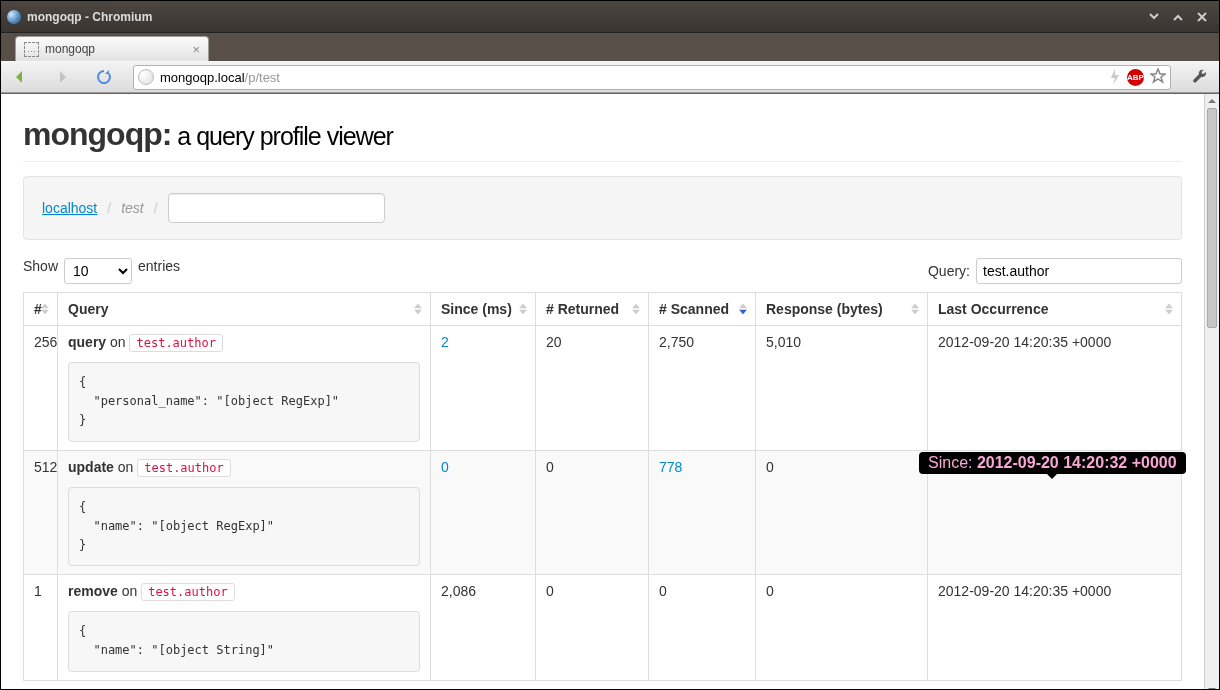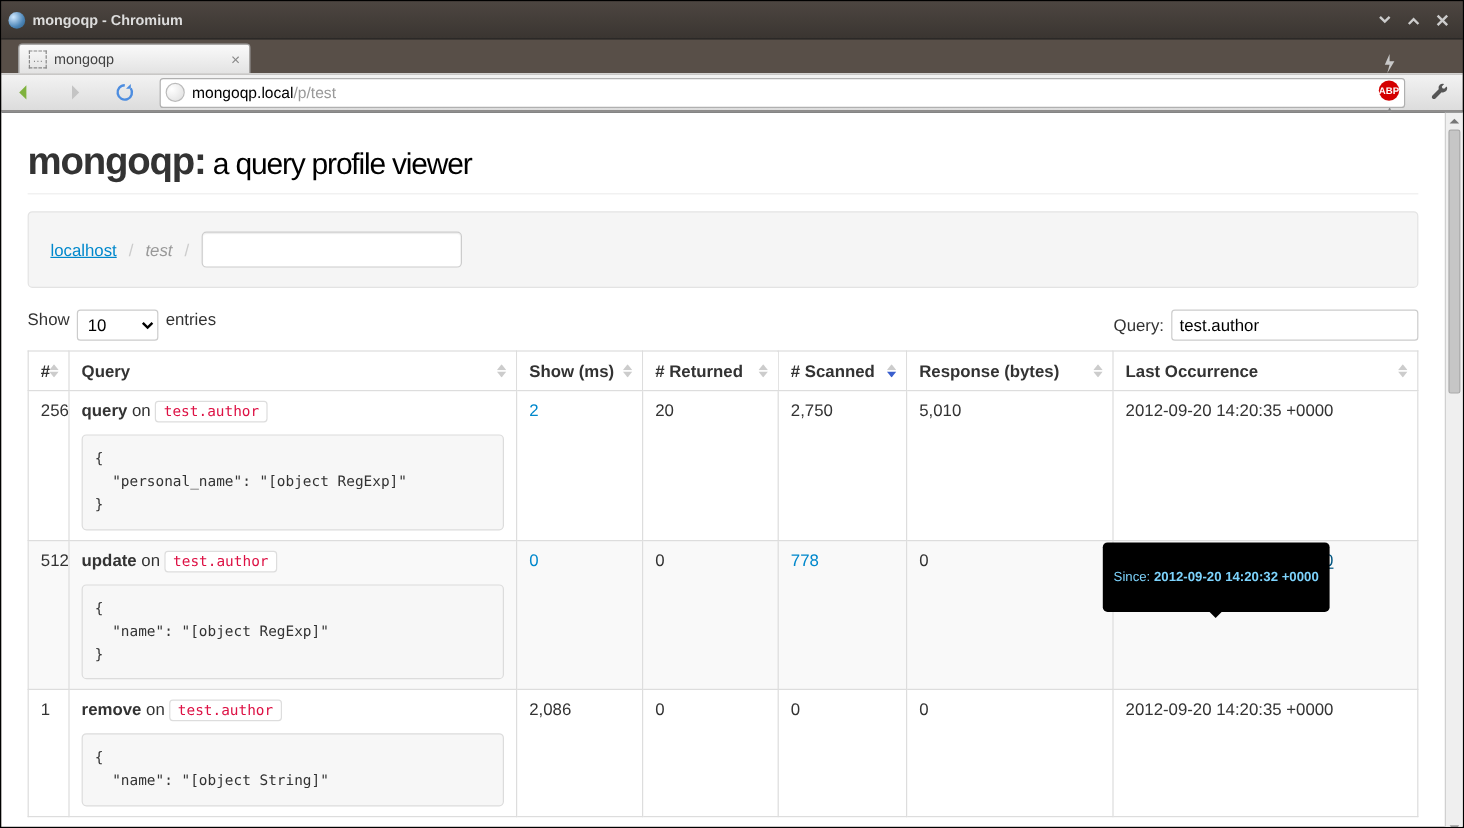--- a/index.html
+++ b/index.html
@@ -28,21 +28,21 @@
   .tab .close { margin-left: auto; color: #888; font-size: 13px; }
 
   
   .toolbar { height: 32px; background: linear-gradient(#f3f3f3,#dcdcdc); border-top: 1px solid #f7f7f7; border-bottom: 1px solid #9a9a9a; display: flex; align-items: center; padding: 0 6px; gap: 16px; }
   .tbtn { width: 26px; height: 24px; border: 1px solid transparent; border-radius: 3px; display: inline-flex; align-items: center; justify-content: center; }
   .urlbox { flex: 1; height: 25px; background: #fff; border: 1px solid #b0b0b0; border-radius: 3px; display: flex; align-items: center; padding: 0 4px; gap: 6px; }
   .urlbox .globe2 { width: 16px; height: 16px; border: 1px solid #bbb; border-radius: 50%; background: radial-gradient(circle at 30% 30%, #fff, #ddd); }
   .urlbox .urltext { flex: 1; font-size: 13px; color: #222; }
   .urlbox .host { color: #000; }
   .urlbox .path { color: #999; }
-  .urlbox .right-icons { display: flex; align-items: center; gap: 6px; flex-direction: column; }
+  .urlbox .right-icons { display: flex; align-items: center; gap: 6px; }
   .abp { width: 17px; height: 17px; background: #d40000; border-radius: 50%; color: #fff; font-size: 8px; font-weight: bold; display:flex; align-items:center; justify-content:center; }
   .star svg { width: 16px; height: 16px; fill: none; stroke: #888; stroke-width: 1.5; }
   .wrench { width: 26px; height: 24px; display:flex; align-items:center; justify-content:center; }
   .wrench svg { width:16px; height:16px; fill:#555; }
 
   
   .viewport { position: relative; height: 604px; background: #fff; border-top: 1px solid #666; }
   .scrollbar-v { position: absolute; right: 0; top: 0; width: 15px; height: 100%; background: #efefef; border-left: 1px solid #d0d0d0; }
   .scrollbar-v .thumb { position: absolute; left: 2px; right: 2px; top: 14px; height: 220px; background: #c6c6c6; border: 1px solid #a9a9a9; border-radius: 2px; }
   .scrollbar-v .arrow { position: absolute; left: 0; right:0; height: 14px; display:flex; align-items:center; justify-content:center; }
@@ -87,21 +87,21 @@
   .resp-col { width: 172px; }
   .last-col { }
 
   .op { font-weight: bold; }
   .label-info { display: inline-block; background: #fff; border: 1px solid #ddd; border-radius: 3px; padding: 1px 6px; color: #d14; font-family: Menlo, Consolas, monospace; font-size: 12px; }
   pre.codebox { margin-top: 10px; background: #f7f7f7; border: 1px solid #dcdcdc; border-radius: 4px; padding: 10px; font-family: Menlo, Consolas, monospace; font-size: 12px; color: #333; white-space: pre; overflow: hidden; line-height: 1.6; }
   a.link { color: #0088cc; text-decoration: none; }
   a.link.hover { text-decoration: underline; color: #005580; }
 
   
-  .tooltip { position: absolute; background: #000; color: #7dd3fc; font-size: 11px; padding: 23px 9px; border-radius: 4px; white-space: nowrap; }
+  .tooltip { position: absolute; background: #000; color: #f9a8d4; font-size: 16px; padding: 2px 9px; border-radius: 4px; white-space: nowrap; }
   .tooltip::after { content: ""; position: absolute; bottom: -5px; left: 50%; transform: translateX(-50%); border-width: 5px 5px 0 5px; border-style: solid; border-color: #000 transparent transparent transparent; }
   .tooltip b { font-weight: bold; }
 
 </style>
 </head>
 <body>
 
 <div class="titlebar">
   <span class="globe"></span>
   <span>mongoqp - Chromium</span>
@@ -231,21 +231,21 @@
                 </svg>
               </span></th>
           <th><span>Query</span><span class="sort">
                 <svg viewBox="0 0 8 5">
                   <path class="off" d="M0 5 L4 0 L8 5 Z"></path>
                 </svg>
                 <svg viewBox="0 0 8 5">
                   <path class="off" d="M0 0 L4 5 L8 0 Z"></path>
                 </svg>
               </span></th>
-          <th><span>Show (ms)</span><span class="sort">
+          <th><span>Since (ms)</span><span class="sort">
                 <svg viewBox="0 0 8 5">
                   <path class="off" d="M0 5 L4 0 L8 5 Z"></path>
                 </svg>
                 <svg viewBox="0 0 8 5">
                   <path class="off" d="M0 0 L4 5 L8 0 Z"></path>
                 </svg>
               </span></th>
           <th><span># Returned</span><span class="sort">
                 <svg viewBox="0 0 8 5">
                   <path class="off" d="M0 5 L4 0 L8 5 Z"></path>

